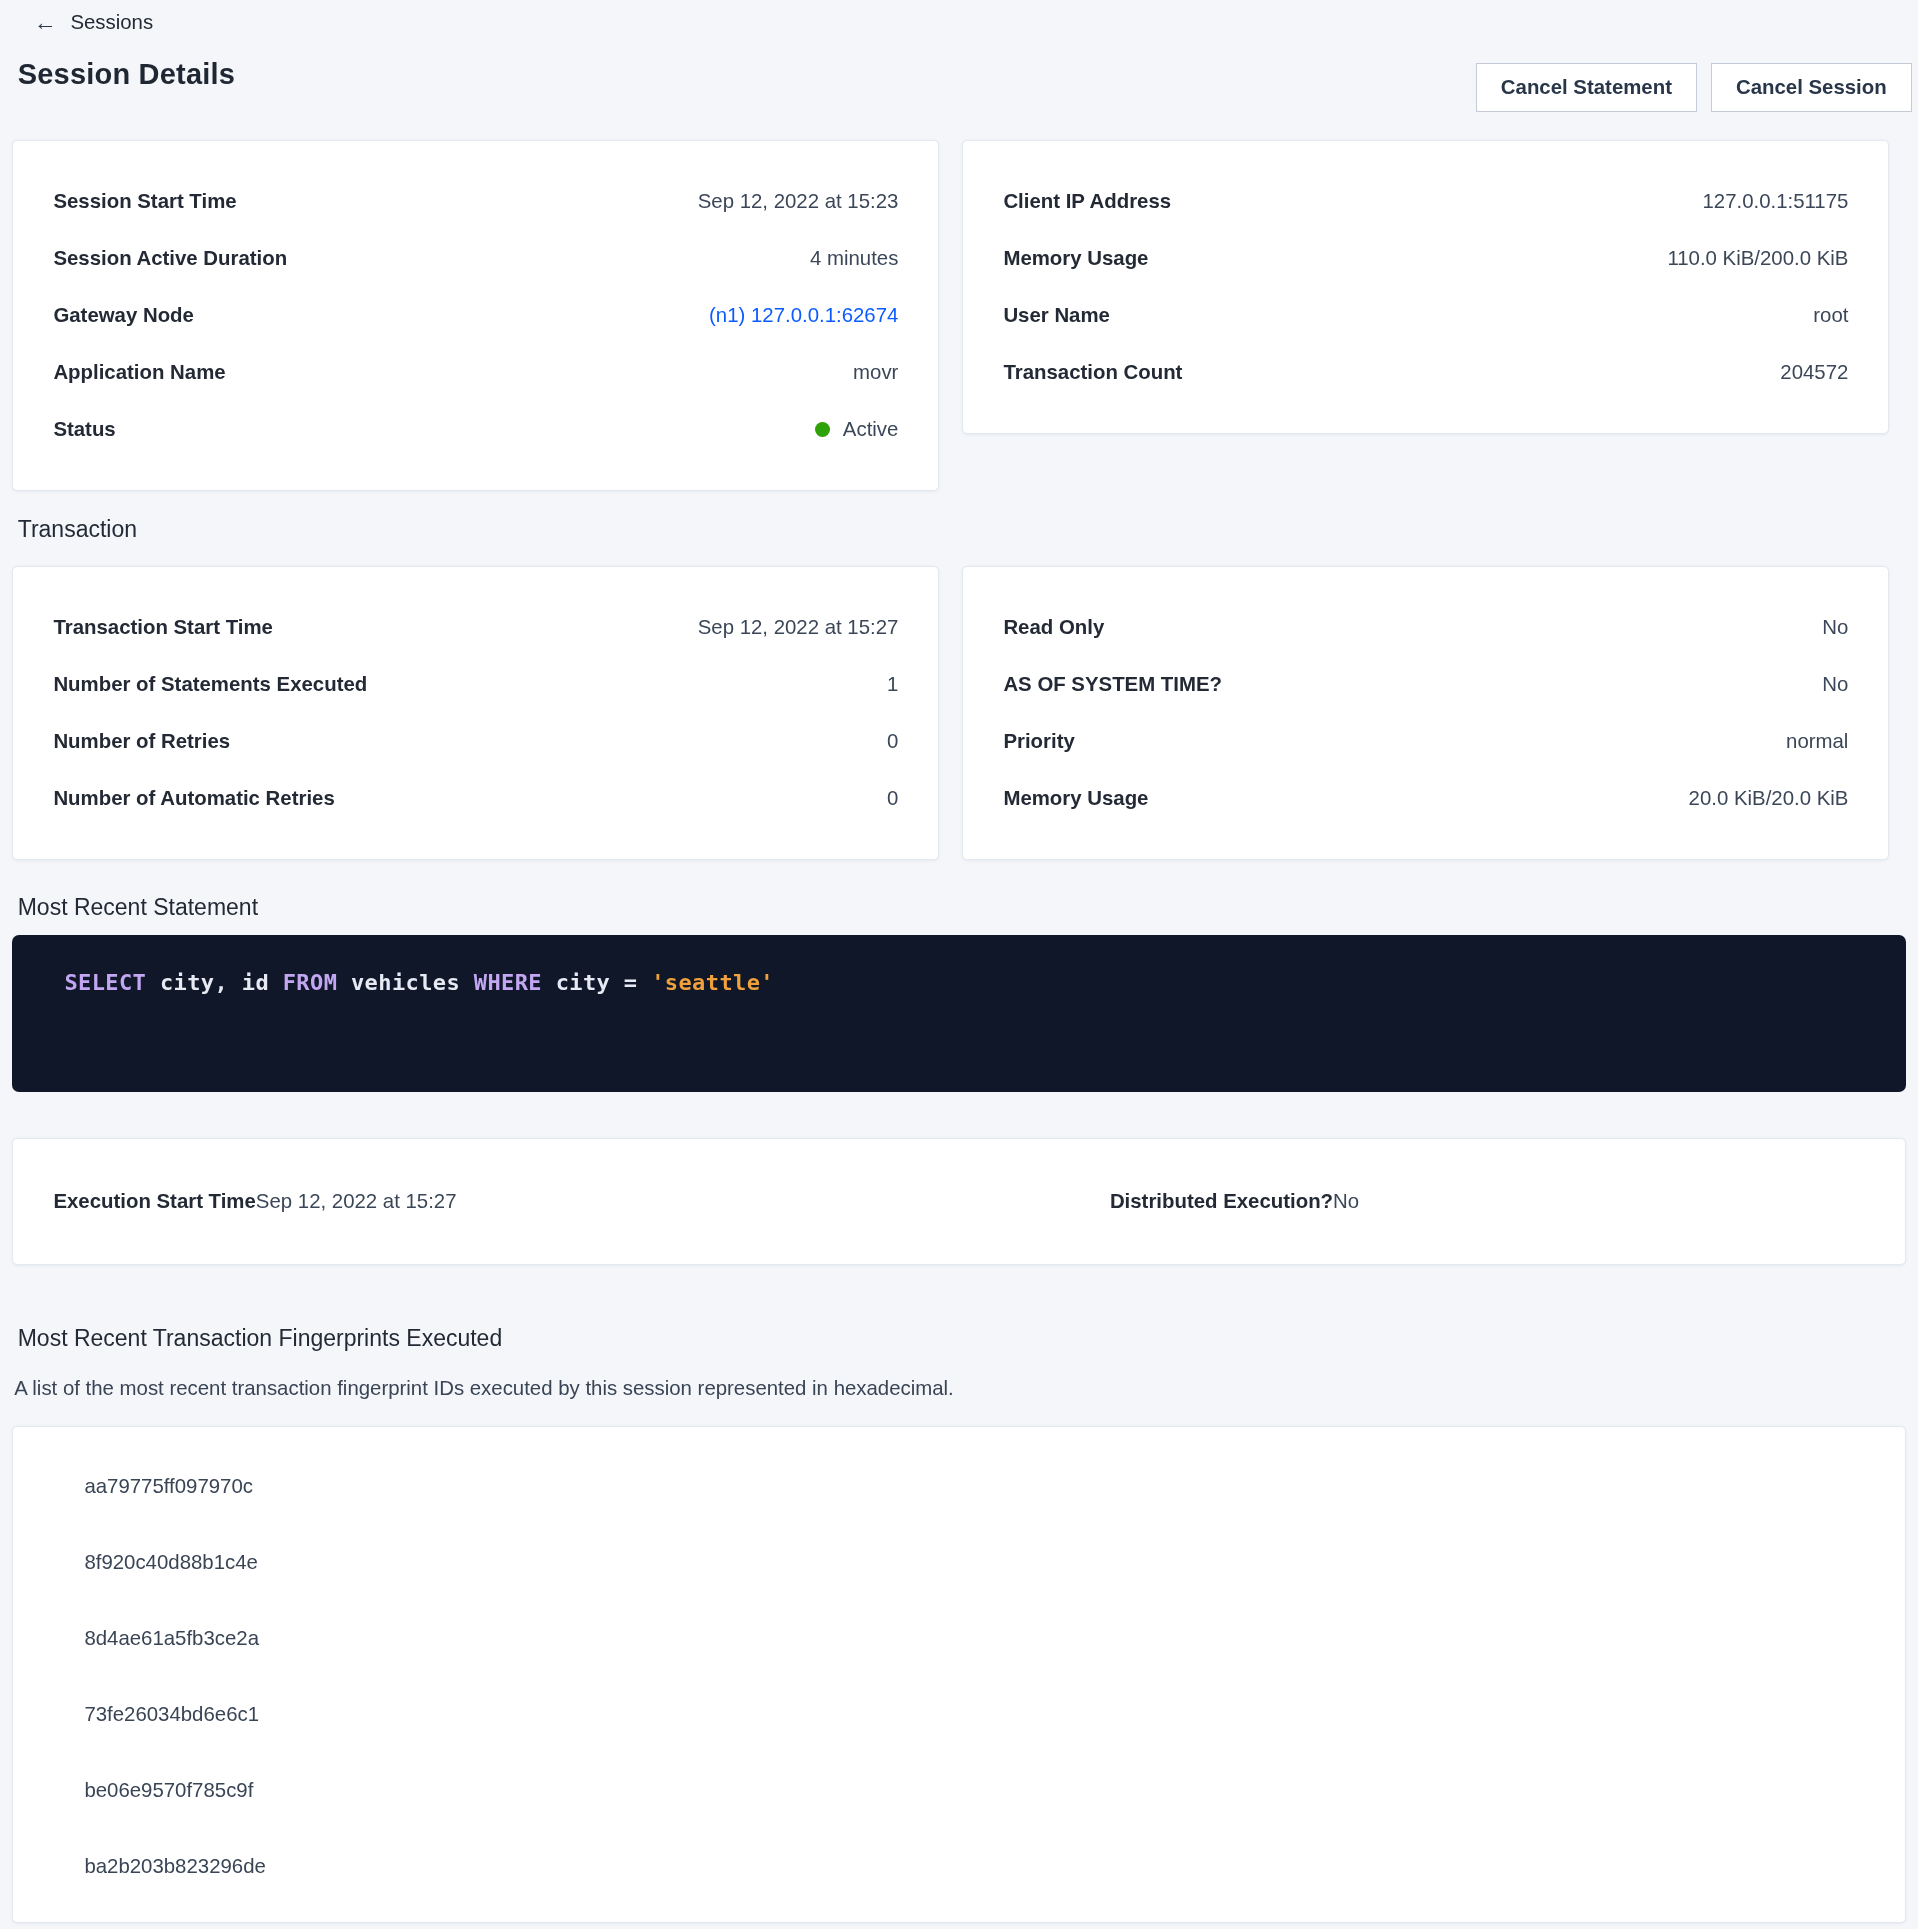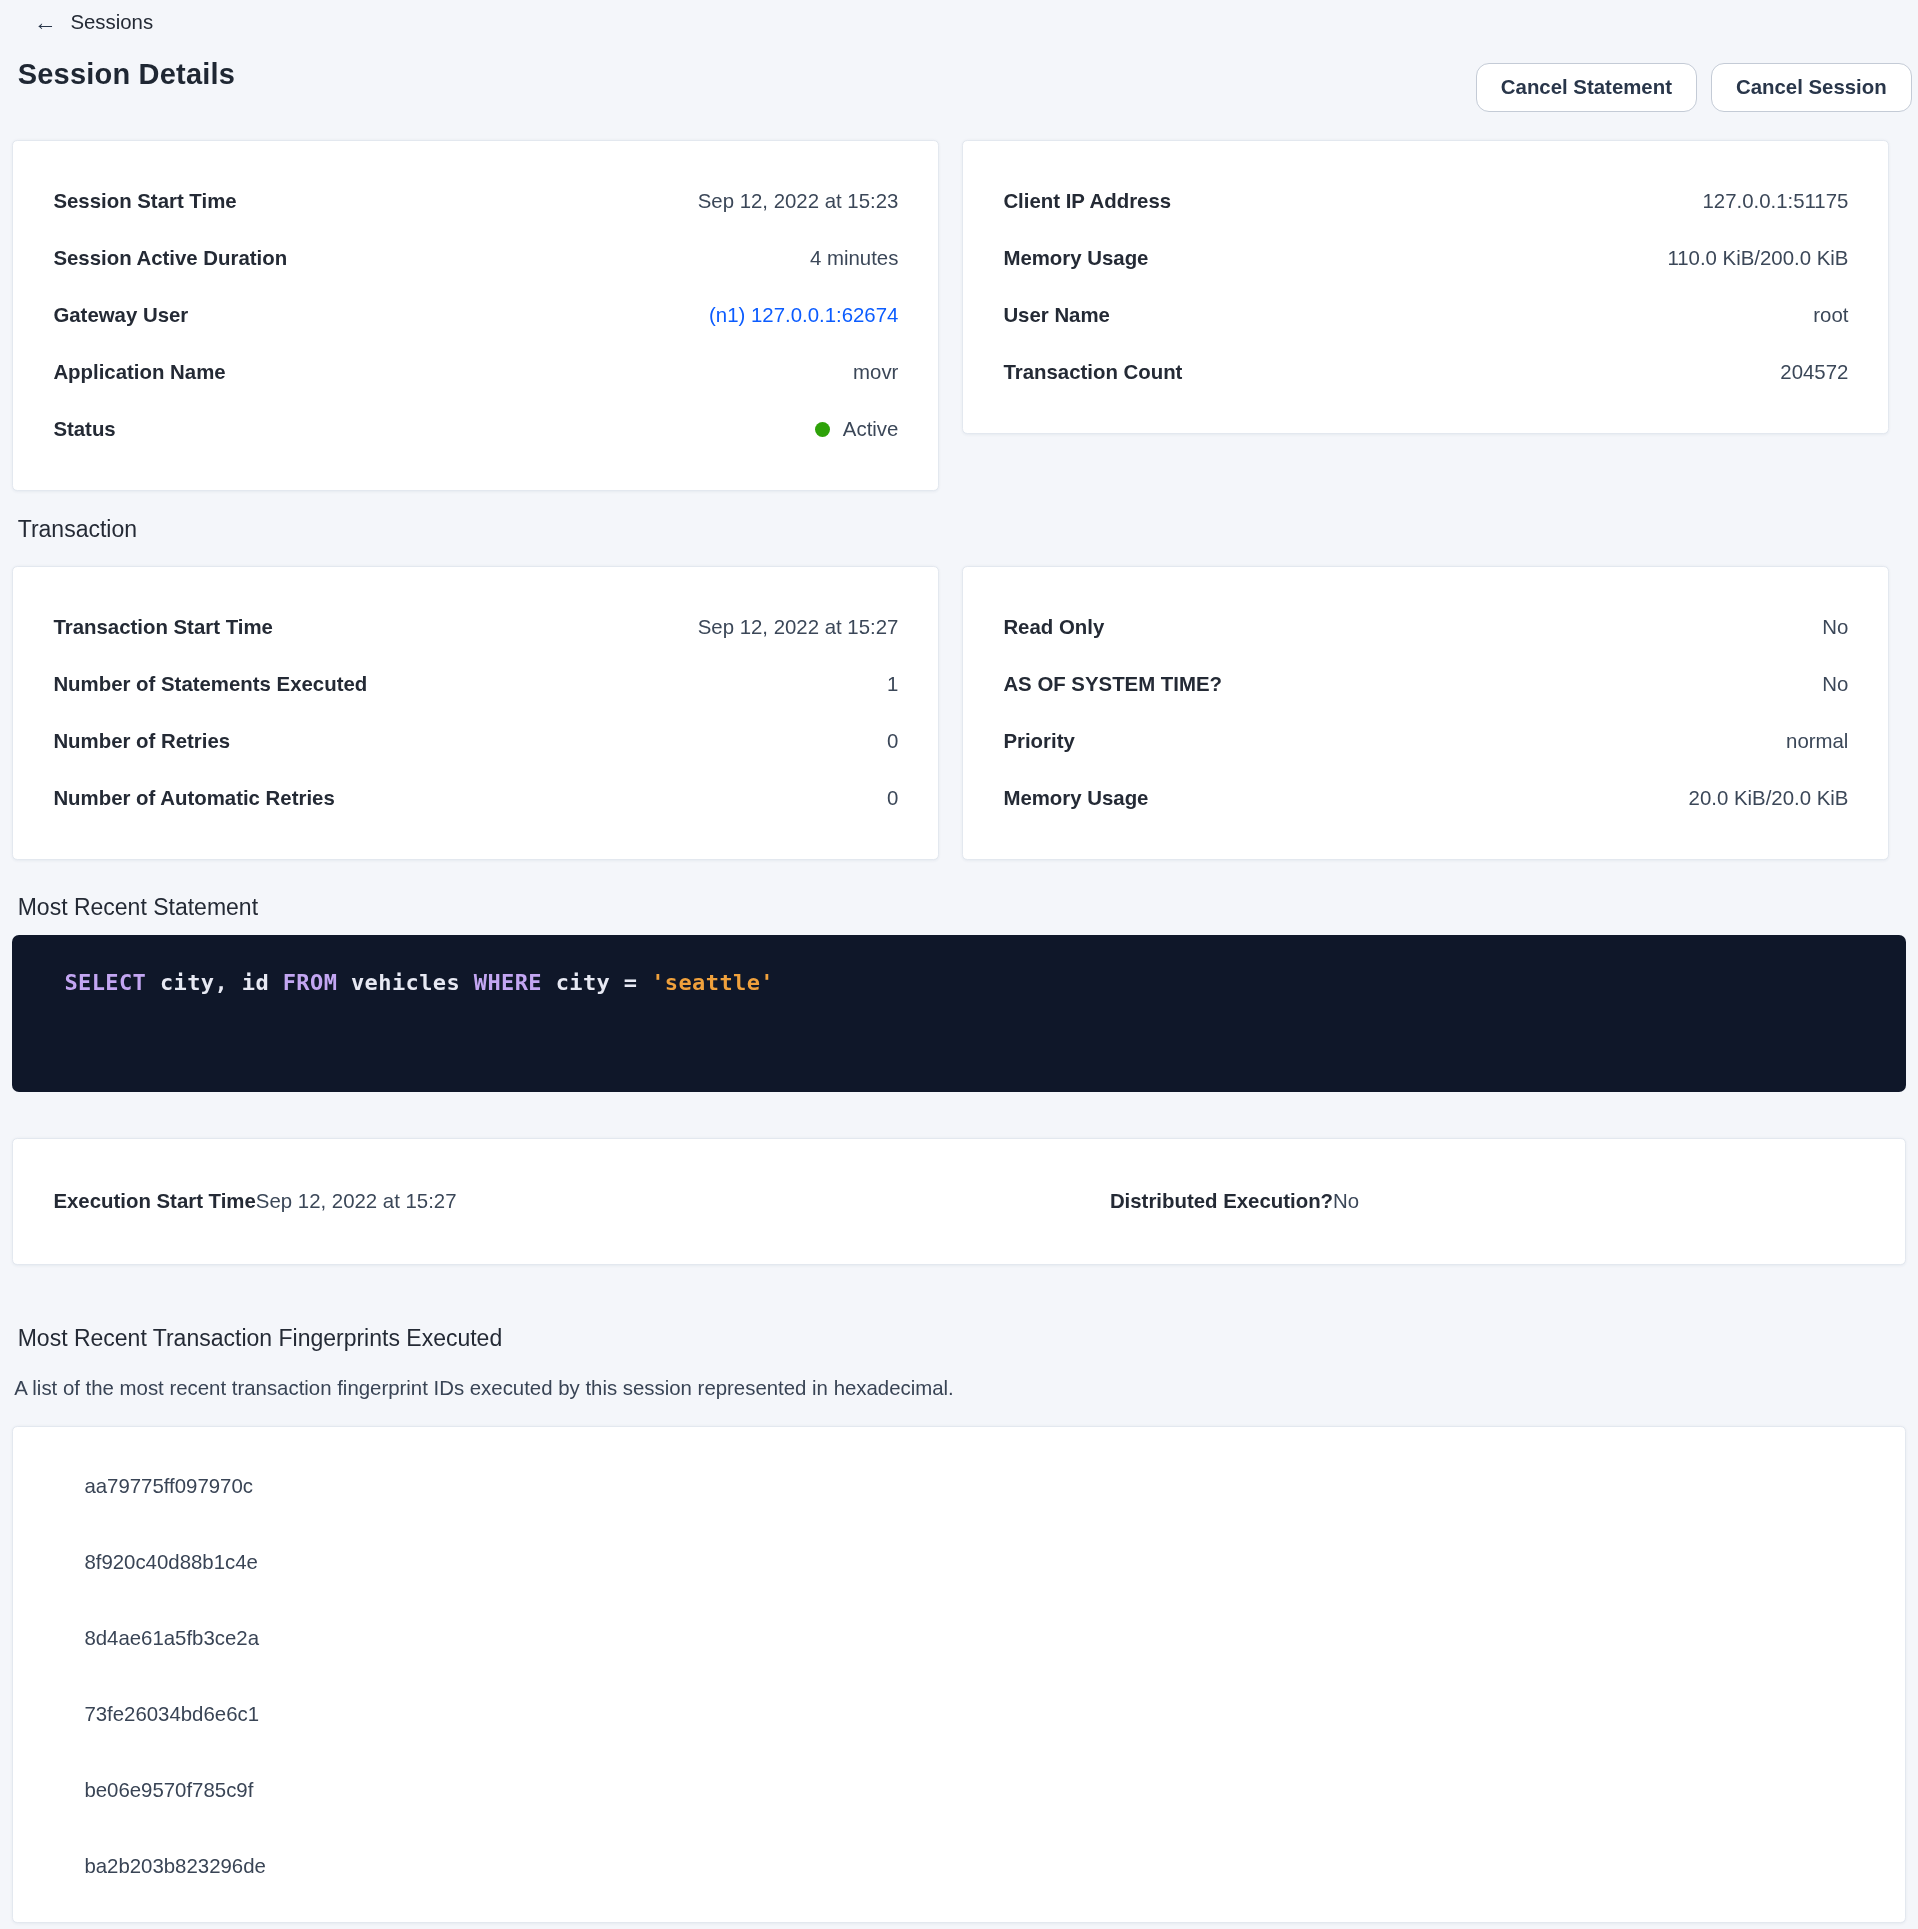--- a/index.html
+++ b/index.html
@@ -21,21 +21,21 @@
   .back-link {
     font-size:20.4px; color:#242a35; text-decoration:none; cursor:pointer;
   }
   .title-row {
     margin:21px 0 0 5.3px;
     display:flex; justify-content:space-between; align-items:flex-start;
   }
   .page-title { font-size:29px; font-weight:700; color:#1f2733; letter-spacing:0.2px; }
   .actions { display:flex; gap:14px; margin-top:5.3px; margin-right:-5.3px; }
   .btn {
-    background:#ffffff; border:0.9px solid #c4cbd6; border-radius:13px;
+    background:#ffffff; border:0.9px solid #c4cbd6; border-radius:0;
     height:49px; padding:0 24px; font-size:20.4px; font-weight:700; color:#29364a;
     font-family:"Liberation Sans", sans-serif; cursor:pointer;
   }
 
   
   .cards-row { display:flex; gap:23px; align-items:flex-start; }
   .card {
     background:#ffffff; border:0.9px solid #e3e8ef; border-radius:5.3px;
     box-shadow:0 0.9px 2.7px rgba(60,80,110,0.07);
   }
@@ -103,21 +103,21 @@
     <div class="card kv-card">
       <div class="kv-row">
         <span class="kv-label">Session Start Time</span>
         <span class="kv-value">Sep 12, 2022 at 15:23</span>
       </div>
       <div class="kv-row">
         <span class="kv-label">Session Active Duration</span>
         <span class="kv-value">4 minutes</span>
       </div>
       <div class="kv-row">
-        <span class="kv-label">Gateway User</span>
+        <span class="kv-label">Gateway Node</span>
         <a class="kv-value link">(n1) 127.0.0.1:62674</a>
       </div>
       <div class="kv-row">
         <span class="kv-label">Application Name</span>
         <span class="kv-value">movr</span>
       </div>
       <div class="kv-row">
         <span class="kv-label">Status</span>
         <span class="kv-value status-value">
           <span class="status-dot"></span>

